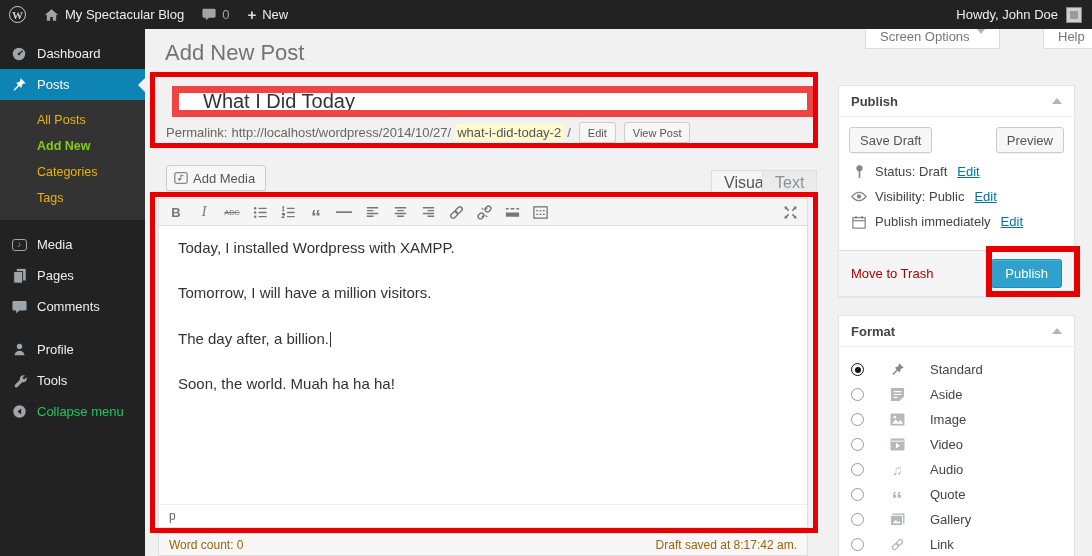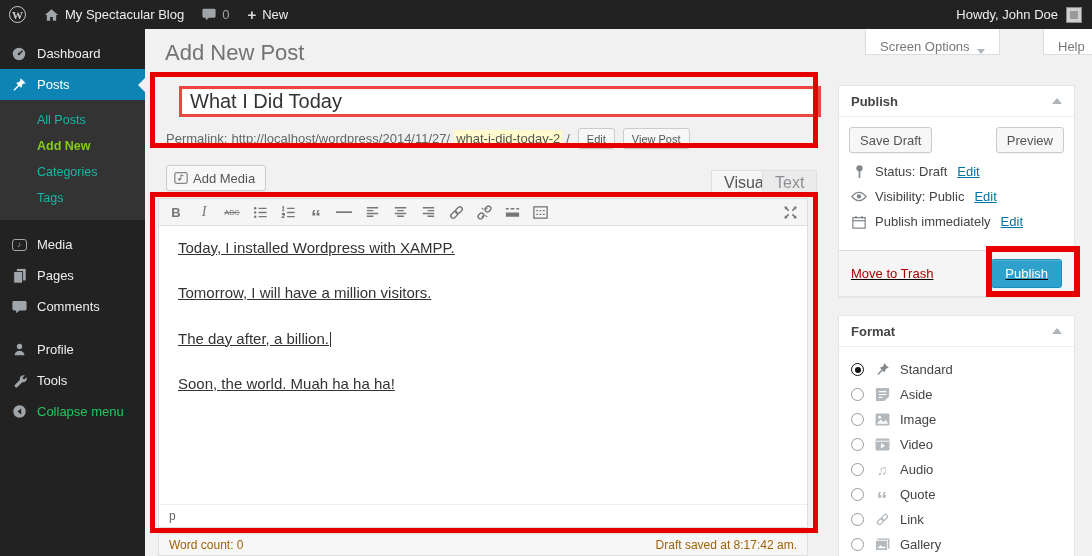--- a/index.html
+++ b/index.html
@@ -30,40 +30,40 @@
   .sidebar{position:absolute;left:0;top:29px;width:145px;height:527px;background:var(--menu);
     color:#eee;font-size:13px;z-index:10;}
   .menu-item{display:flex;align-items:center;gap:9px;height:31px;padding:0 0 0 10px;cursor:pointer;}
   .menu-item .mi-icon{width:18px;height:18px;display:flex;align-items:center;justify-content:center;color:#a0a5aa;}
   .menu-item.top-gap{margin-top:9px;}
   .menu-item.active{background:var(--hl);position:relative;color:#fff;}
   .menu-item.active .mi-icon{color:#fff;}
   .mi-arrow{position:absolute;right:0;top:50%;margin-top:-7px;width:0;height:0;
     border-top:7px solid transparent;border-bottom:7px solid transparent;border-right:7px solid var(--bg);}
   .submenu{background:var(--submenu);padding:7px 0 9px;}
-  .submenu-item{display:block;padding:6px 0 6px 37px;color:#14b8a6;font-size:12.5px;cursor:pointer;}
+  .submenu-item{display:block;padding:6px 0 6px 37px;color:#eab308;font-size:12.5px;cursor:pointer;}
   .submenu-item.current{color:#84cc16;font-weight:bold;}
   .collapse{color:#22c55e;}
   .spacer12{height:12px;}
 
   
   .content{position:absolute;left:145px;top:29px;width:947px;height:527px;background:var(--bg);}
   .page-title{position:absolute;left:20px;top:11px;font-size:22px;font-weight:400;color:#737373;}
-  .screen-tab{position:absolute;top:0;height:26px;background:#fff;border:1px solid #ddd;border-top:none;
-    color:#777;font-size:13px;display:flex;align-items:flex-end;gap:7px;padding:0 14px;cursor:pointer;}
+  .screen-tab{position:absolute;top:0;height:20px;background:#fff;border:1px solid #ddd;border-top:none;
+    color:#777;font-size:13px;display:flex;align-items:flex-start;gap:7px;padding:0 14px;cursor:pointer;}
   .screen-tab .tri{width:0;height:0;border-left:4px solid transparent;border-right:4px solid transparent;
     border-top:5px solid #b0b5ba;}
   #screen-options-tab{left:720px;}
   #help-tab{left:898px;}
 
   
-  .title-input{position:absolute;left:34px;top:57px;width:642px;height:31px;border:3px solid #ef4444;
-    background:#fff;font-family:"Liberation Sans",sans-serif;font-size:20px;color:#333;padding:2px 8px;
+  .title-input{position:absolute;left:27px;top:57px;width:642px;height:31px;border:7px solid #ef4444;
+    background:#fff;font-family:"Liberation Sans",sans-serif;font-size:20px;color:#333;padding:2px 24px;
     box-shadow:inset 0 1px 2px rgba(0,0,0,.05);}
-  .permalink-row{position:absolute;left:21px;top:99px;display:flex;align-items:center;gap:4px;
+  .permalink-row{position:absolute;left:21px;top:93px;display:flex;align-items:center;gap:4px;
     font-size:13px;color:#666;}
   .permalink-row .slug{background:#fffbcc;padding:1px 2px;color:#555;}
   .btn{display:inline-flex;align-items:center;justify-content:center;background:var(--btn-bg);
     border:1px solid var(--btn-border);border-radius:3px;color:var(--btn-text);cursor:pointer;
     box-shadow:0 1px 0 rgba(0,0,0,.04);}
   .btn-tiny{height:21px;font-size:11px;padding:0 8px;margin-left:4px;}
 
   
   .add-media{position:absolute;left:21px;top:136px;height:26px;font-size:13px;padding:0 10px 0 7px;gap:5px;}
   .ed-tab{position:absolute;top:141px;height:24px;display:flex;align-items:center;padding:0 12px;
@@ -77,21 +77,21 @@
   .mce-toolbar{height:27px;background:#f5f5f5;border-bottom:1px solid #dedede;display:flex;
     align-items:center;padding:0 4px;gap:2px;}
   .tb{width:26px;height:23px;display:flex;align-items:center;justify-content:center;color:#777;
     cursor:pointer;border-radius:2px;}
   .tb.bold{font-weight:bold;font-size:13px;}
   .tb.italic{font-family:"Liberation Serif",serif;font-style:italic;font-size:14px;}
   .tb.strike{font-size:7.5px;text-decoration:line-through;letter-spacing:0;}
   .tb.quote{font-size:20px;line-height:0;padding-top:10px;font-weight:bold;}
   .tb.hr{font-weight:bold;}
   .tb-spacer{flex:1;}
-  .mce-content{flex:1;background:#fff;padding:13px 19px;font-size:15px;color:#333;overflow:hidden;cursor:text;text-decoration:underline;}
+  .mce-content{flex:1;background:#fff;padding:13px 19px;font-size:15px;color:#333;overflow:hidden;cursor:text;}
   .mce-content p{margin:0 0 28px;line-height:1.15;}
   .caret{display:inline-block;width:1px;height:15px;background:#333;vertical-align:text-bottom;margin-left:1px;}
   .mce-path{height:23px;border-top:1px solid #eee;display:flex;align-items:center;padding:0 10px;
     font-size:12px;color:#666;}
   .statusbar{position:absolute;left:13px;top:504px;width:650px;height:23px;background:#f7f7f7;
     border:1px solid #dfdfdf;display:flex;align-items:center;justify-content:space-between;
     padding:0 10px;font-size:12px;color:#a16207;}
 
   
   .postbox{position:absolute;width:237px;background:#fff;border:1px solid var(--box-border);
@@ -101,27 +101,27 @@
   .postbox-title{font-size:13px;font-weight:bold;color:#444;}
   .toggle-tri{width:0;height:0;border-left:5px solid transparent;border-right:5px solid transparent;
     border-bottom:6px solid #b0b5ba;}
   #publish-box{left:693px;top:56px;height:212px;}
   .minor-actions{display:flex;justify-content:space-between;padding:10px 10px 6px;}
   .btn-secondary{height:26px;font-size:13px;padding:0 10px;}
   .pub-row{display:flex;align-items:center;gap:8px;padding:5px 12px;font-size:13px;color:#444;}
   .pub-row .pr-icon{width:16px;display:flex;justify-content:center;color:var(--gray-icon);}
   .edit-link{color:var(--link);text-decoration:underline;cursor:pointer;margin-left:2px;}
   .major-actions{position:absolute;left:0;right:0;bottom:0;height:46px;background:#f5f5f5;
-    border-top:1px solid #ddd;display:flex;align-items:center;justify-content:space-between;padding:0 12px;text-decoration:underline;}
+    border-top:1px solid #ddd;display:flex;align-items:center;justify-content:space-between;padding:0 12px;}
   .trash-link{color:#a00;font-size:13px;cursor:pointer;}
   .publish-btn{height:29px;background:#2ea2cc;border:1px solid #1e8cbe;border-radius:3px;color:#fff;
     font-size:13px;padding:0 13px;cursor:pointer;box-shadow:inset 0 1px 0 rgba(120,200,230,.5);}
   #format-box{left:693px;top:286px;height:280px;}
   .format-list{padding:10px 12px;}
-  .format-row{display:flex;align-items:center;gap:9px;height:25px;font-size:13px;color:#444;cursor:pointer;}
+  .format-row{display:flex;align-items:center;gap:24px;height:25px;font-size:13px;color:#444;cursor:pointer;}
   .radio{width:13px;height:13px;border:1px solid #999;border-radius:50%;background:#fff;flex:0 0 13px;
     display:flex;align-items:center;justify-content:center;}
   .radio.on{border-color:#111;}
   .radio.on::after{content:"";width:6px;height:6px;border-radius:50%;background:#111;}
   .fmt-icon{width:18px;display:flex;justify-content:center;align-items:center;color:#b4b9be;}
   .fmt-glyph-audio{font-size:14px;color:#b4b9be;}
   .fmt-glyph-quote{font-size:22px;line-height:0;padding-top:11px;font-weight:bold;color:#b4b9be;}
   .media-glyph-box{width:15px;height:12px;border:1.5px solid #a0a5aa;border-radius:3px;display:flex;
     align-items:center;justify-content:center;font-size:8px;color:#a0a5aa;}
 
@@ -262,21 +262,21 @@
       <span class="tri"></span>
     </div>
     <div class="screen-tab" id="help-tab">
       <span>Help</span>
       <span class="tri"></span>
     </div>
 
     <input class="title-input" type="text" value="What I Did Today" style="">
     <div class="permalink-row">
       <span>Permalink:</span>
-      <span>http://localhost/wordpress/2014/11/27/</span>
+      <span>http://localhost/wordpress/2014/10/27/</span>
         <span class="slug">what-i-did-today-2</span>
         <span>/</span>
       <button class="btn btn-tiny">Edit</button>
       <button class="btn btn-tiny">View Post</button>
     </div>
 
     <button class="btn add-media">
       <span>
         <svg width="14" height="12" viewBox="0 0 16 14">
             <rect x="0.8" y="0.8" width="14.4" height="12.4" rx="2" fill="none" stroke="#888" stroke-width="1.5"></rect>
@@ -478,44 +478,44 @@
         </div>
         <div class="format-row">
           <span class="radio"></span>
           <span class="fmt-icon fmt-glyph-audio">♫</span>
           <span>Audio</span>
         </div>
         <div class="format-row">
           <span class="radio"></span>
           <span class="fmt-icon fmt-glyph-quote">“</span>
           <span>Quote</span>
+        </div>
+        <div class="format-row">
+          <span class="radio"></span>
+          <span class="fmt-icon">
+            <svg width="15" height="13" viewBox="0 0 16 14">
+                <rect x="2.5" y="0.5" width="13" height="11" fill="#b4b9be"></rect>
+                <rect x="0.5" y="2.5" width="13" height="11" fill="#b4b9be" stroke="#fff" stroke-width="1"></rect>
+                <path d="M2.5 11 L6 7.5 L8.5 10 L10 8.5 L11.5 11 Z" fill="#fff"></path>
+              </svg>
+          </span>
+          <span>Gallery</span>
         </div>
         <div class="format-row">
           <span class="radio"></span>
           <span class="fmt-icon">
             <svg width="15" height="15" viewBox="0 0 18 18">
                 <g transform="rotate(-45 9 9)" stroke="#b4b9be" stroke-width="1.5" fill="none">
                   <rect x="1.5" y="6.5" width="8" height="5" rx="2.5"></rect>
                   <rect x="8.5" y="6.5" width="8" height="5" rx="2.5"></rect>
                 </g>
               </svg>
           </span>
           <span>Link</span>
         </div>
-        <div class="format-row">
-          <span class="radio"></span>
-          <span class="fmt-icon">
-            <svg width="15" height="13" viewBox="0 0 16 14">
-                <rect x="2.5" y="0.5" width="13" height="11" fill="#b4b9be"></rect>
-                <rect x="0.5" y="2.5" width="13" height="11" fill="#b4b9be" stroke="#fff" stroke-width="1"></rect>
-                <path d="M2.5 11 L6 7.5 L8.5 10 L10 8.5 L11.5 11 Z" fill="#fff"></path>
-              </svg>
-          </span>
-          <span>Gallery</span>
-        </div>
       </div>
     </section>
 
     <div class="anno" id="anno-title"></div>
     <div class="anno" id="anno-editor"></div>
     <div class="anno" id="anno-publish"></div>
 
   </main>
 </div>
 

